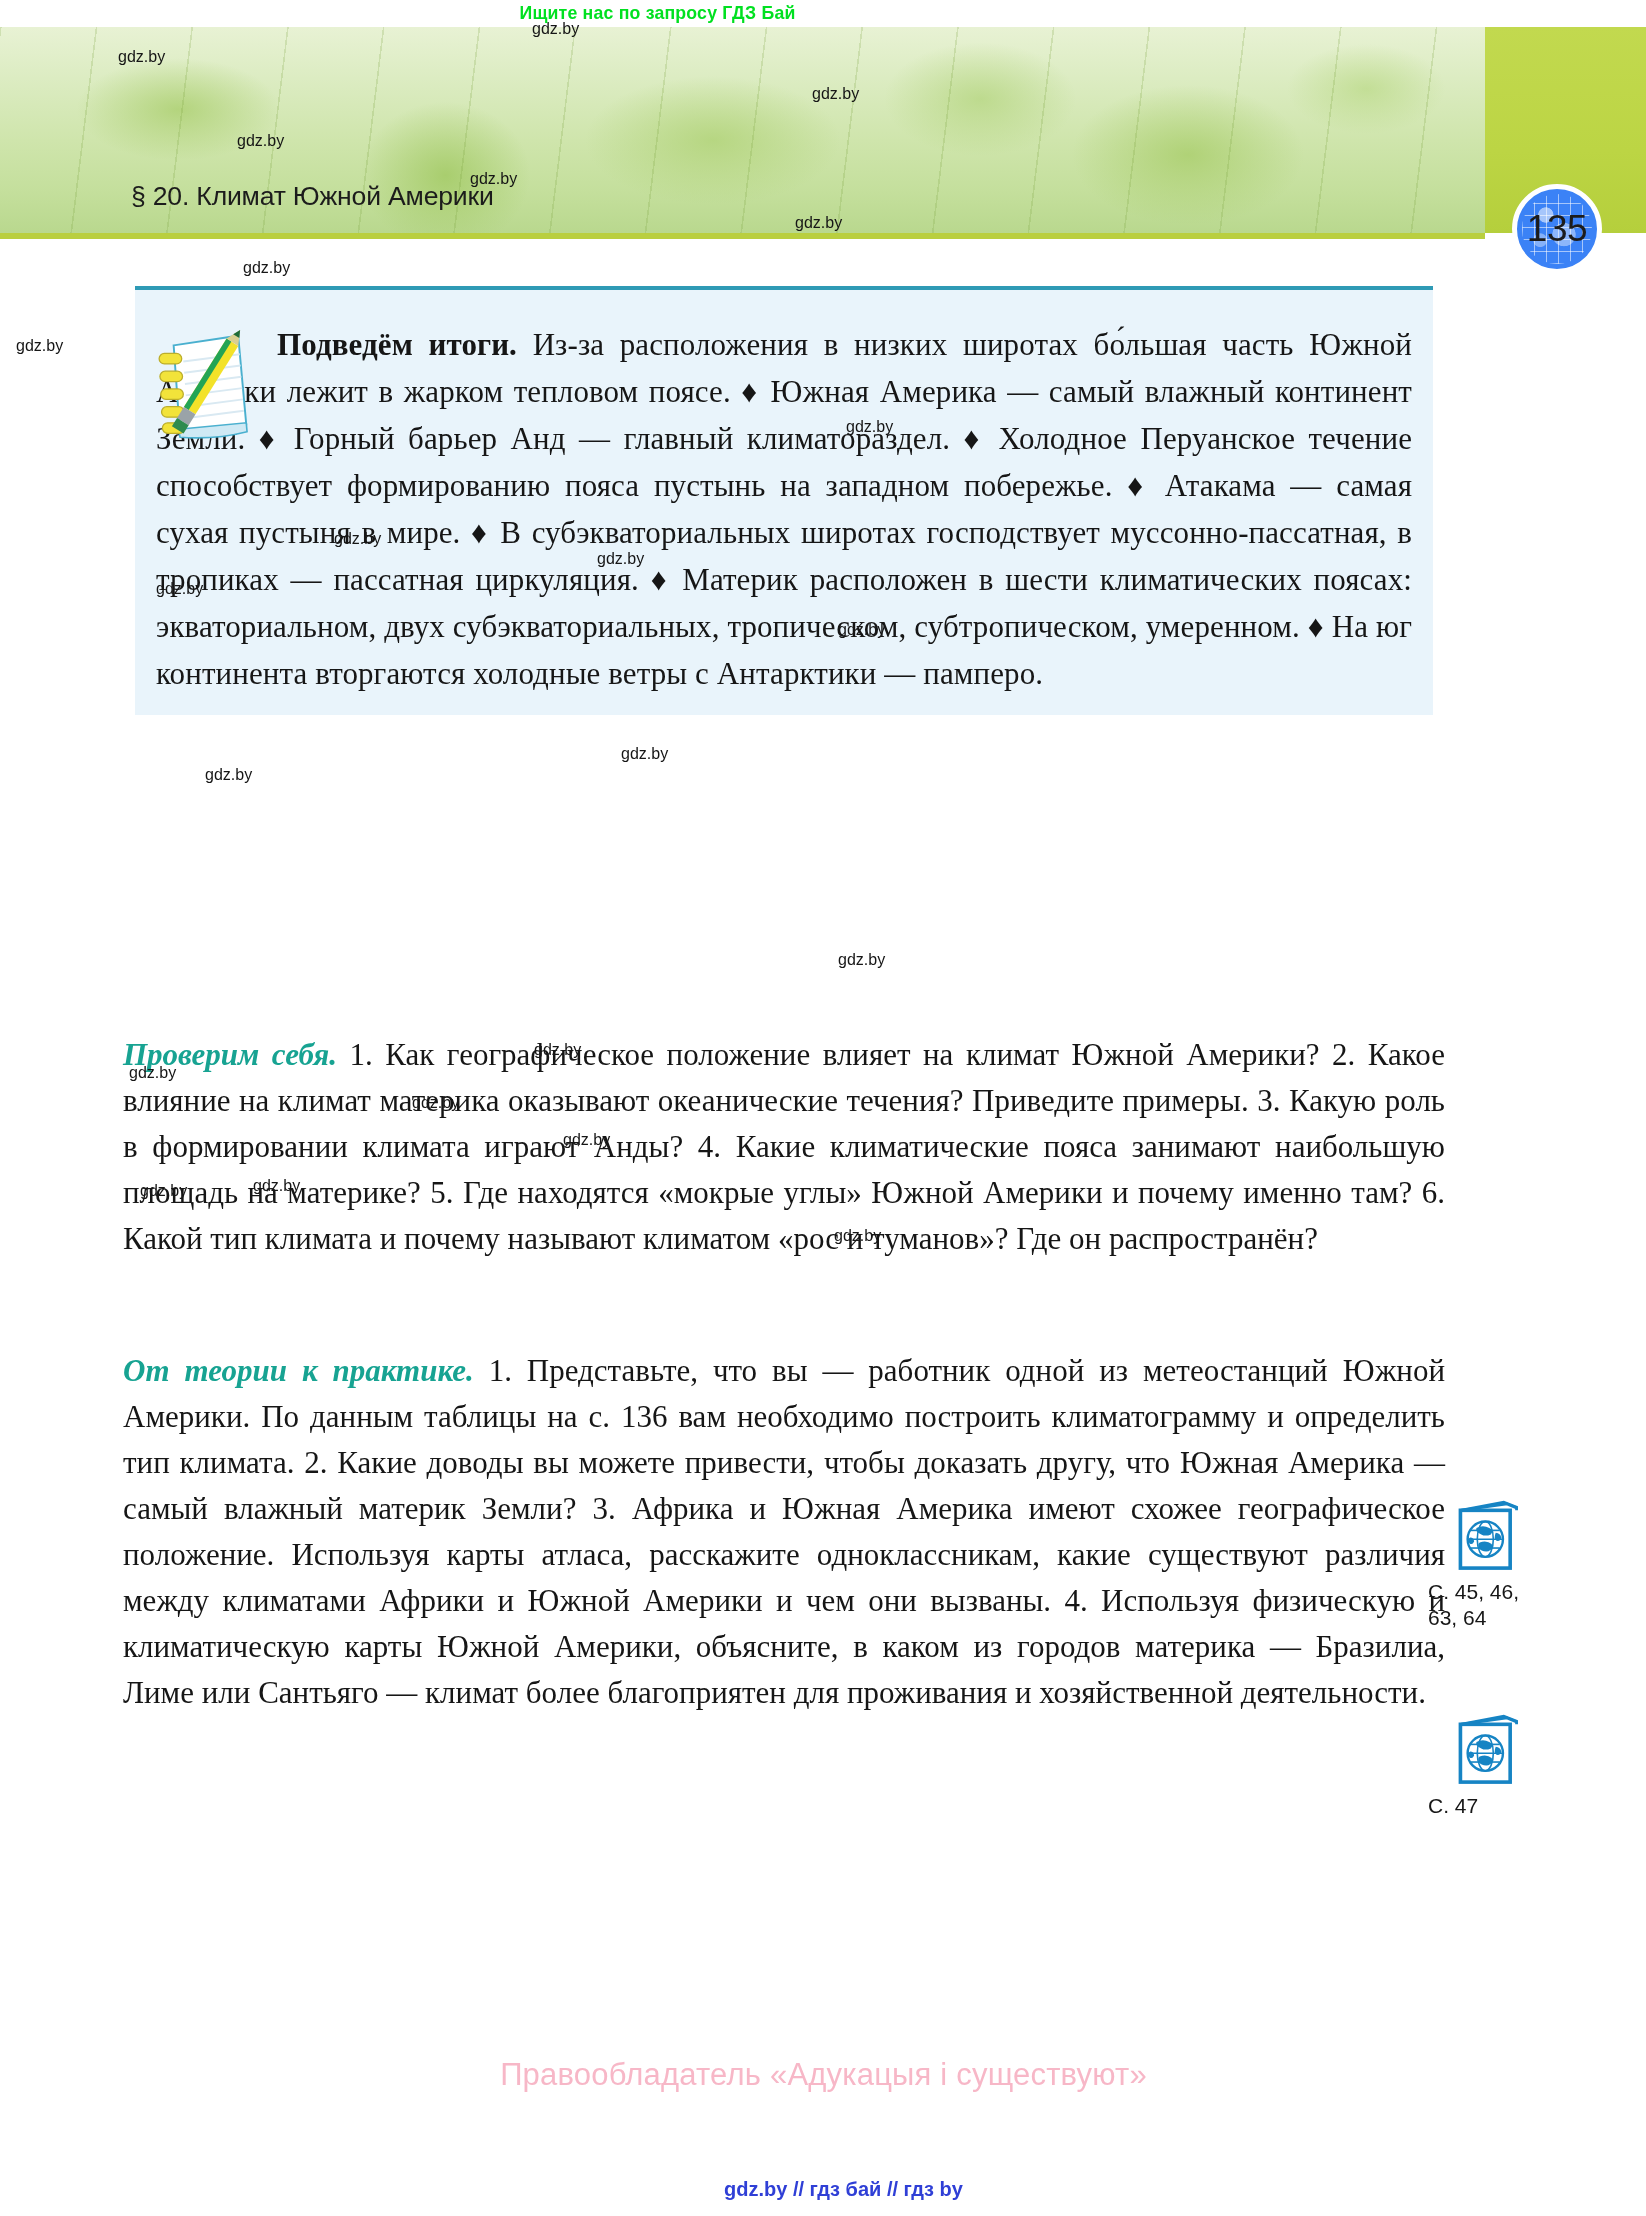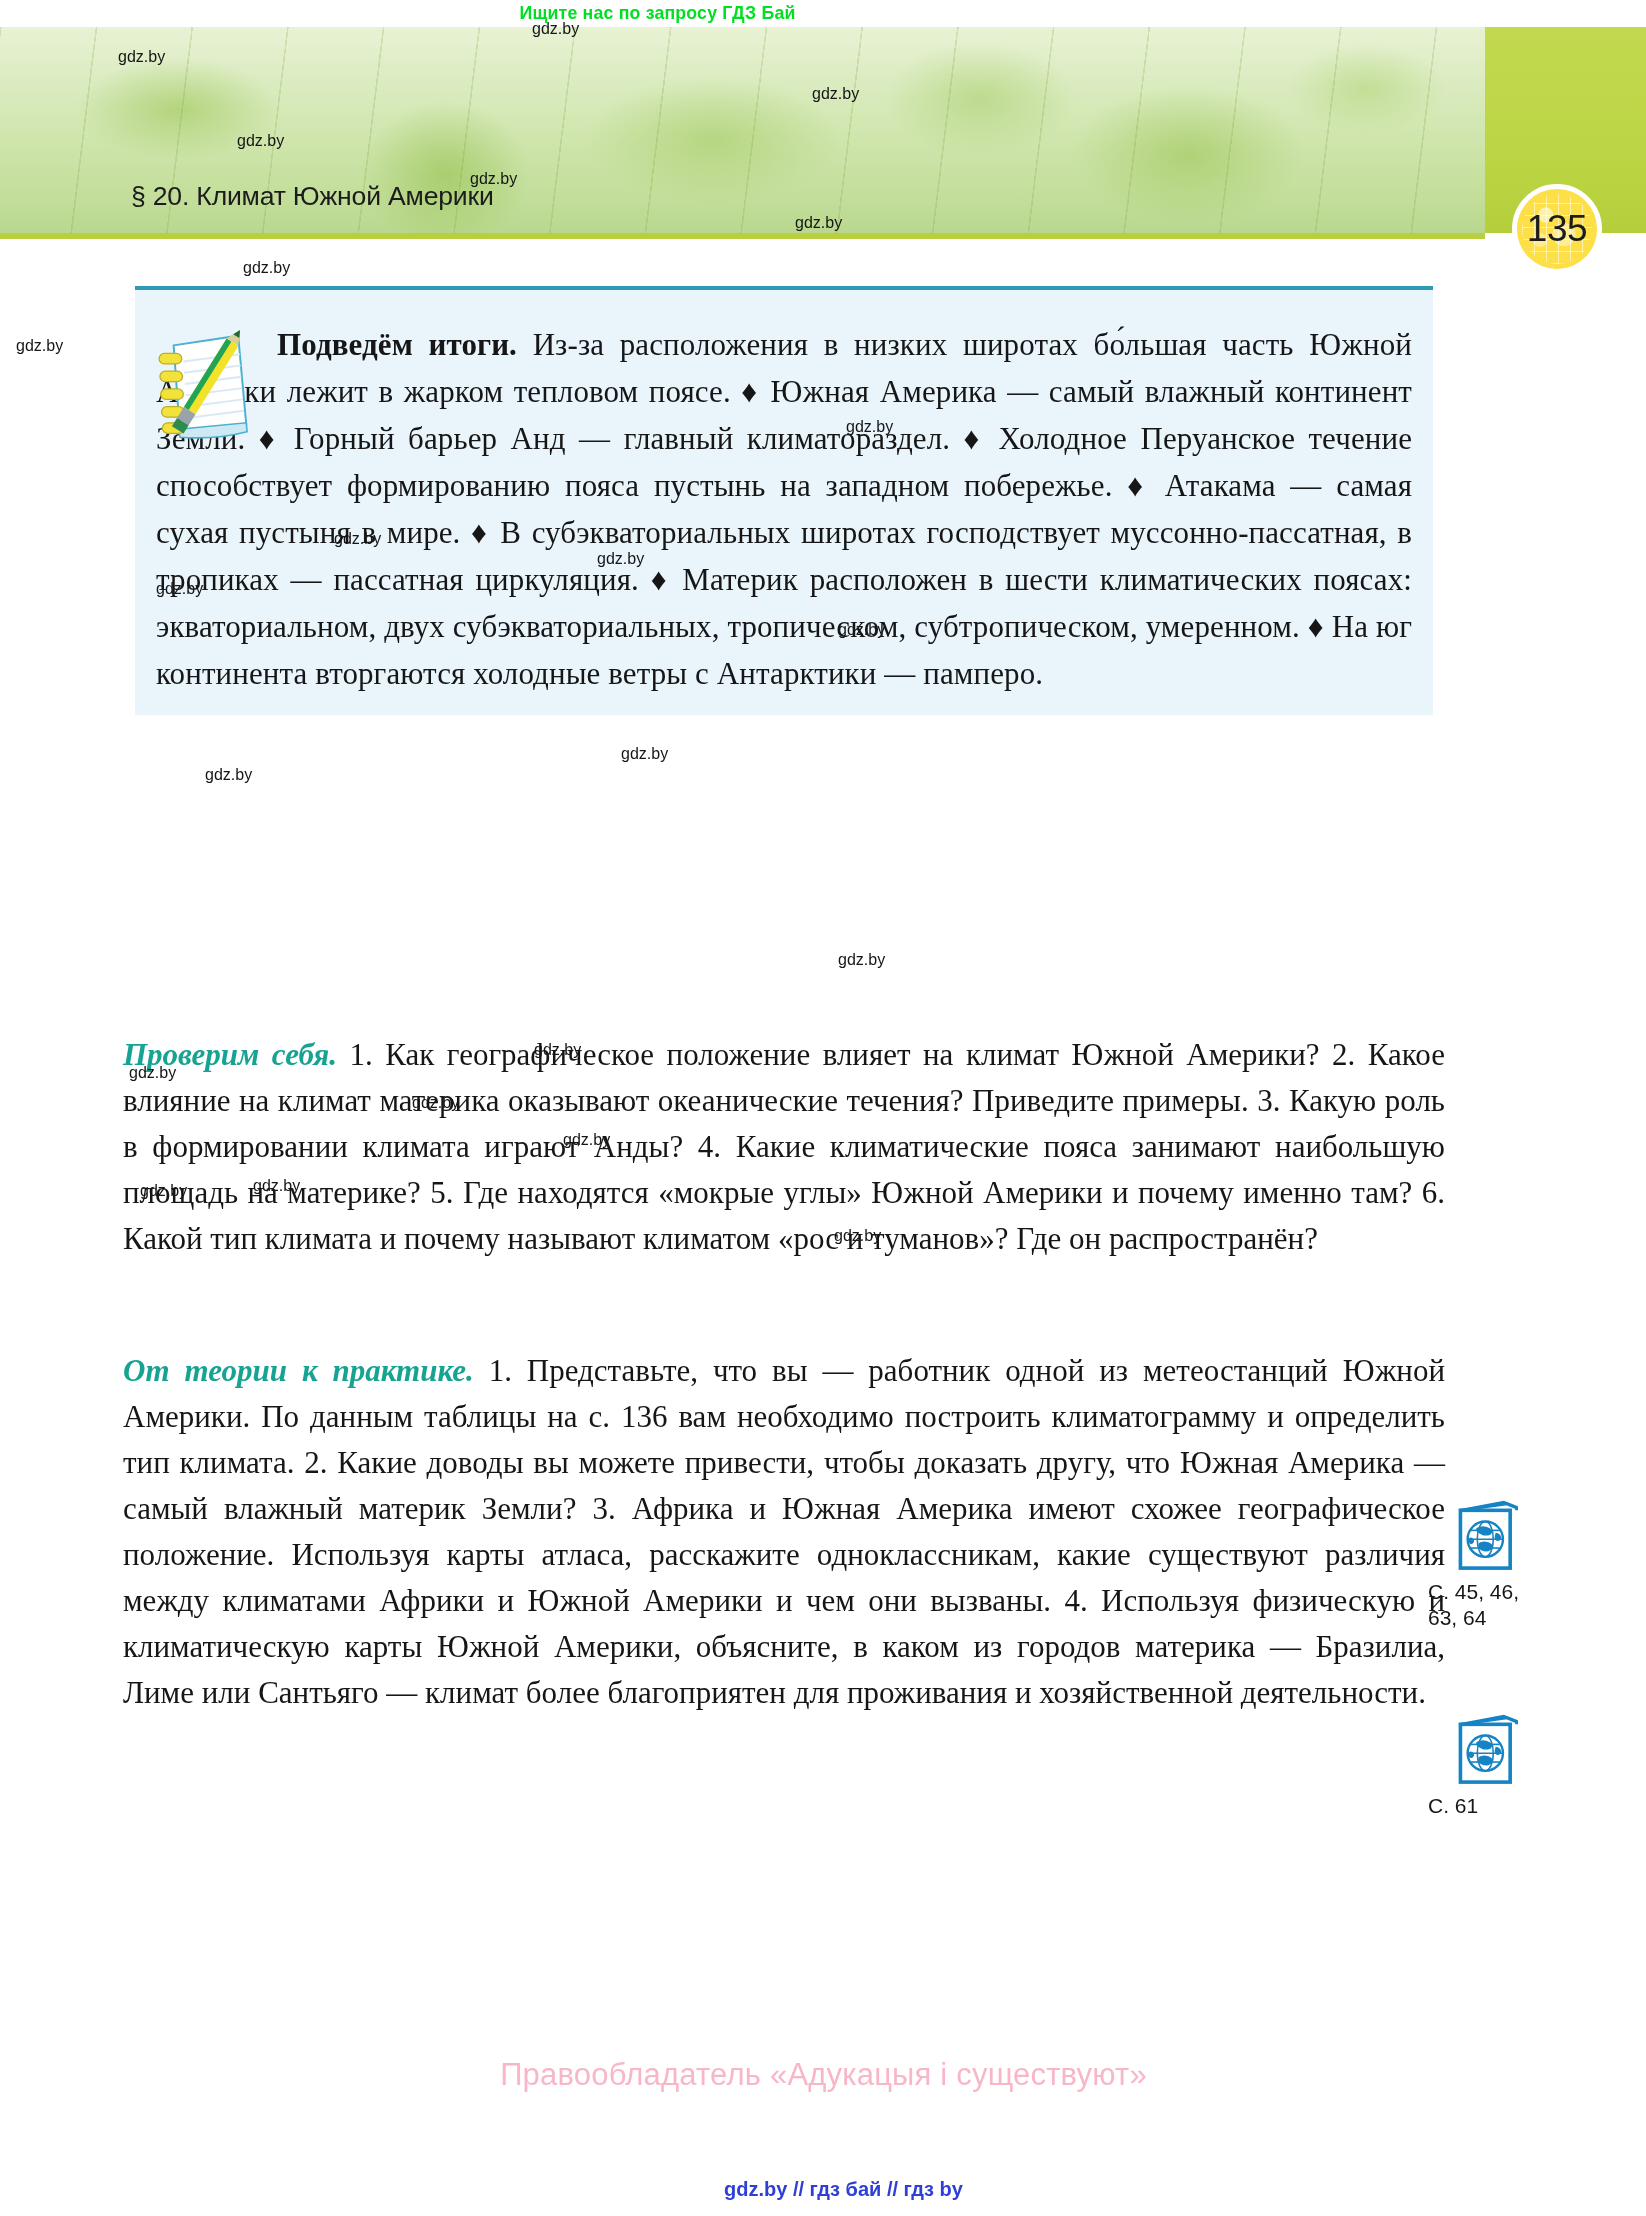--- a/index.html
+++ b/index.html
@@ -90,21 +90,21 @@
   }
 
   
   .page-badge {
     position: absolute;
     top: 184px;
     left: 1512px;
     width: 90px;
     height: 90px;
     border-radius: 50%;
-    background: #fde047;
+    background: #3b82f6;
     border: 5.6px solid #ffffff;
     box-sizing: border-box;
     z-index: 30;
     overflow: hidden;
   }
   .page-badge .globe {
     position: absolute;
     inset: 4.8px;
     border-radius: 50%;
     background:
@@ -336,21 +336,21 @@
       <path d="M52 42 q6 1 7 6 q-1 5 -6 4 q-4 -3 -1 -10 Z"></path>
       <path d="M20 48 q5 0 5 5 q-2 5 -6 2 q-2 -5 1 -7 Z"></path>
     </g>
     <g stroke="#1684c4" stroke-width="2" fill="none">
       <ellipse cx="39" cy="50" rx="10" ry="22"></ellipse>
       <line x1="17" y1="50" x2="61" y2="50"></line>
       <line x1="21" y1="39" x2="57" y2="39"></line>
       <line x1="21" y1="61" x2="57" y2="61"></line>
     </g>
   </svg>
-  <div class="atlas-pages" style="white-space:pre-line;">С. 61</div>
+  <div class="atlas-pages" style="white-space:pre-line;">С. 47</div>
 </div>
 
 <div id="watermark-layer">
     <div class="wm" style="left: 532px; top: 20px;">gdz.by</div>
     <div class="wm" style="left: 118px; top: 48px;">gdz.by</div>
     <div class="wm" style="left: 812px; top: 85px;">gdz.by</div>
     <div class="wm" style="left: 237px; top: 132px;">gdz.by</div>
     <div class="wm" style="left: 470px; top: 170px;">gdz.by</div>
     <div class="wm" style="left: 795px; top: 214px;">gdz.by</div>
     <div class="wm" style="left: 243px; top: 259px;">gdz.by</div>

